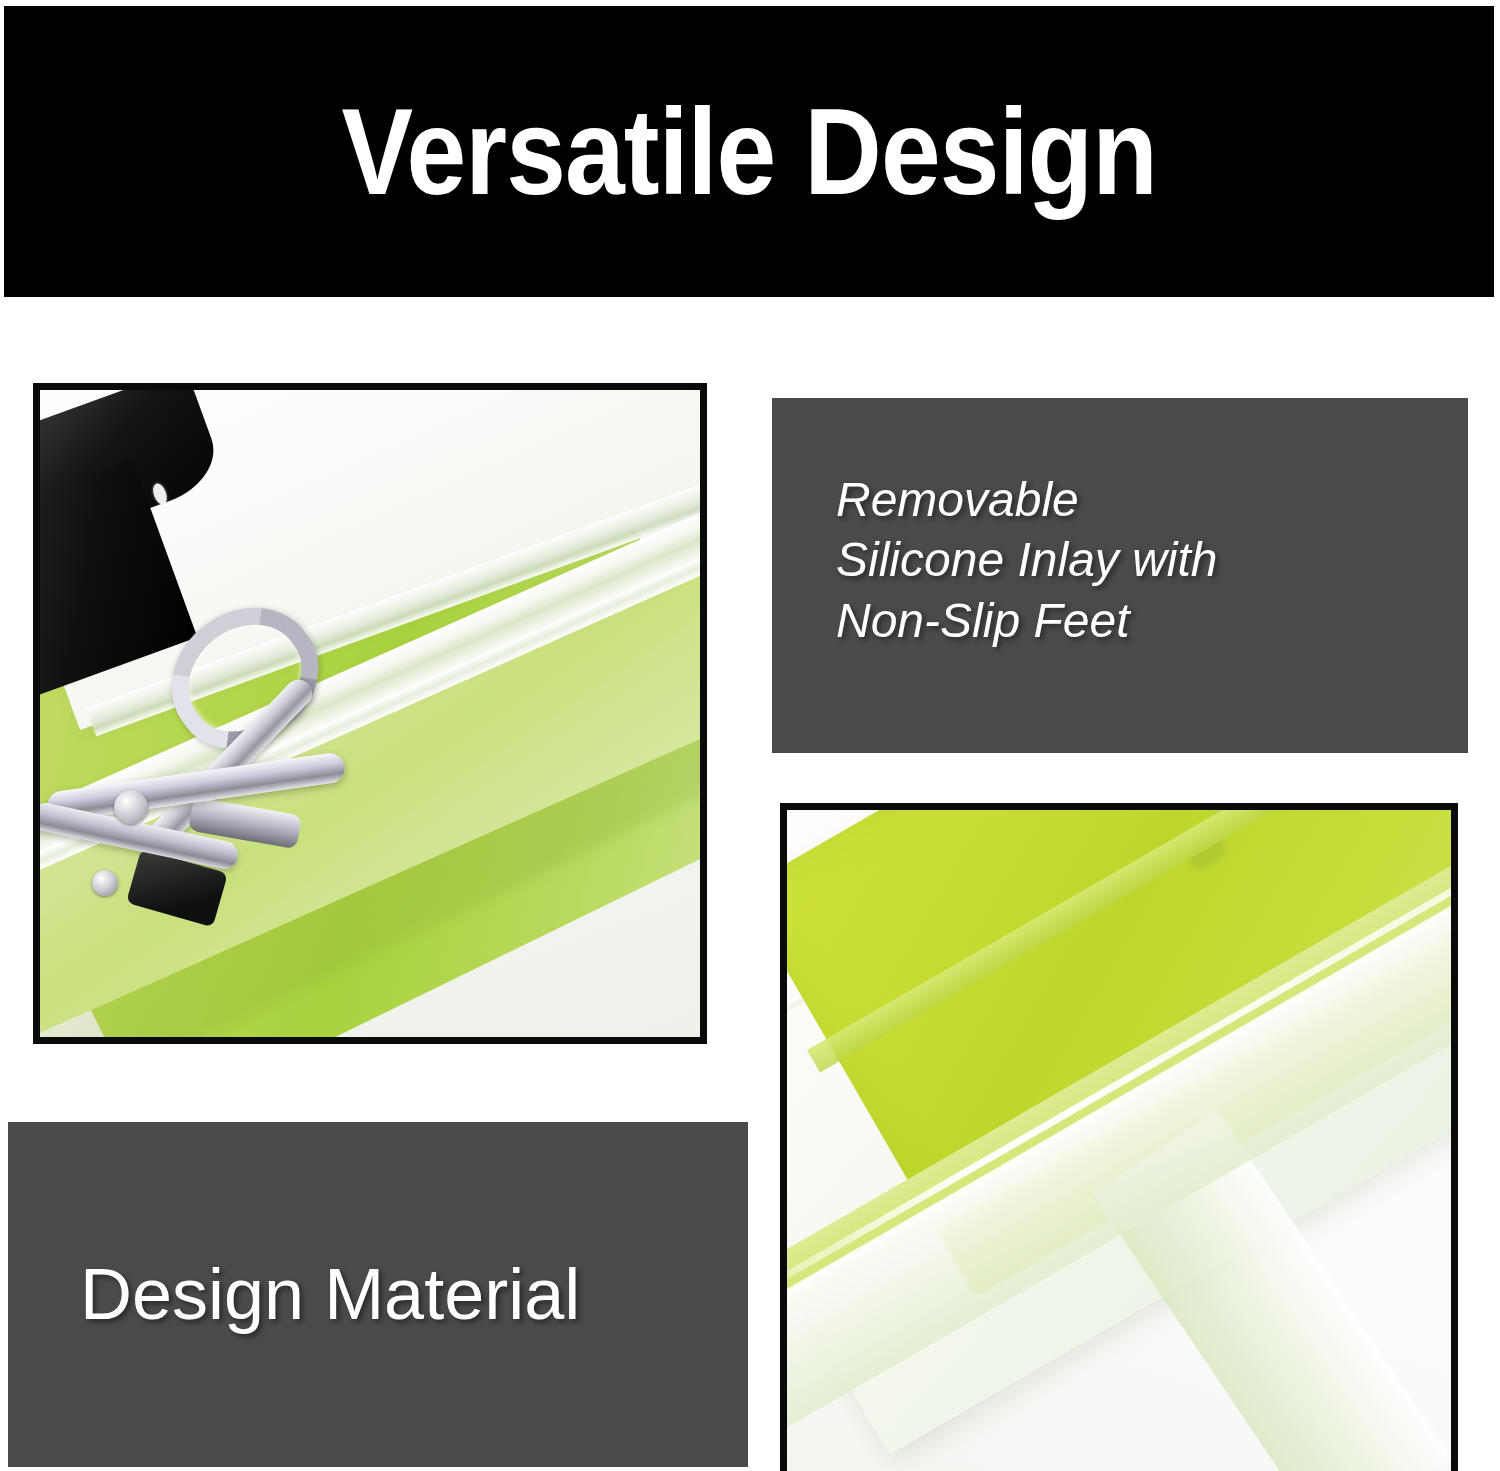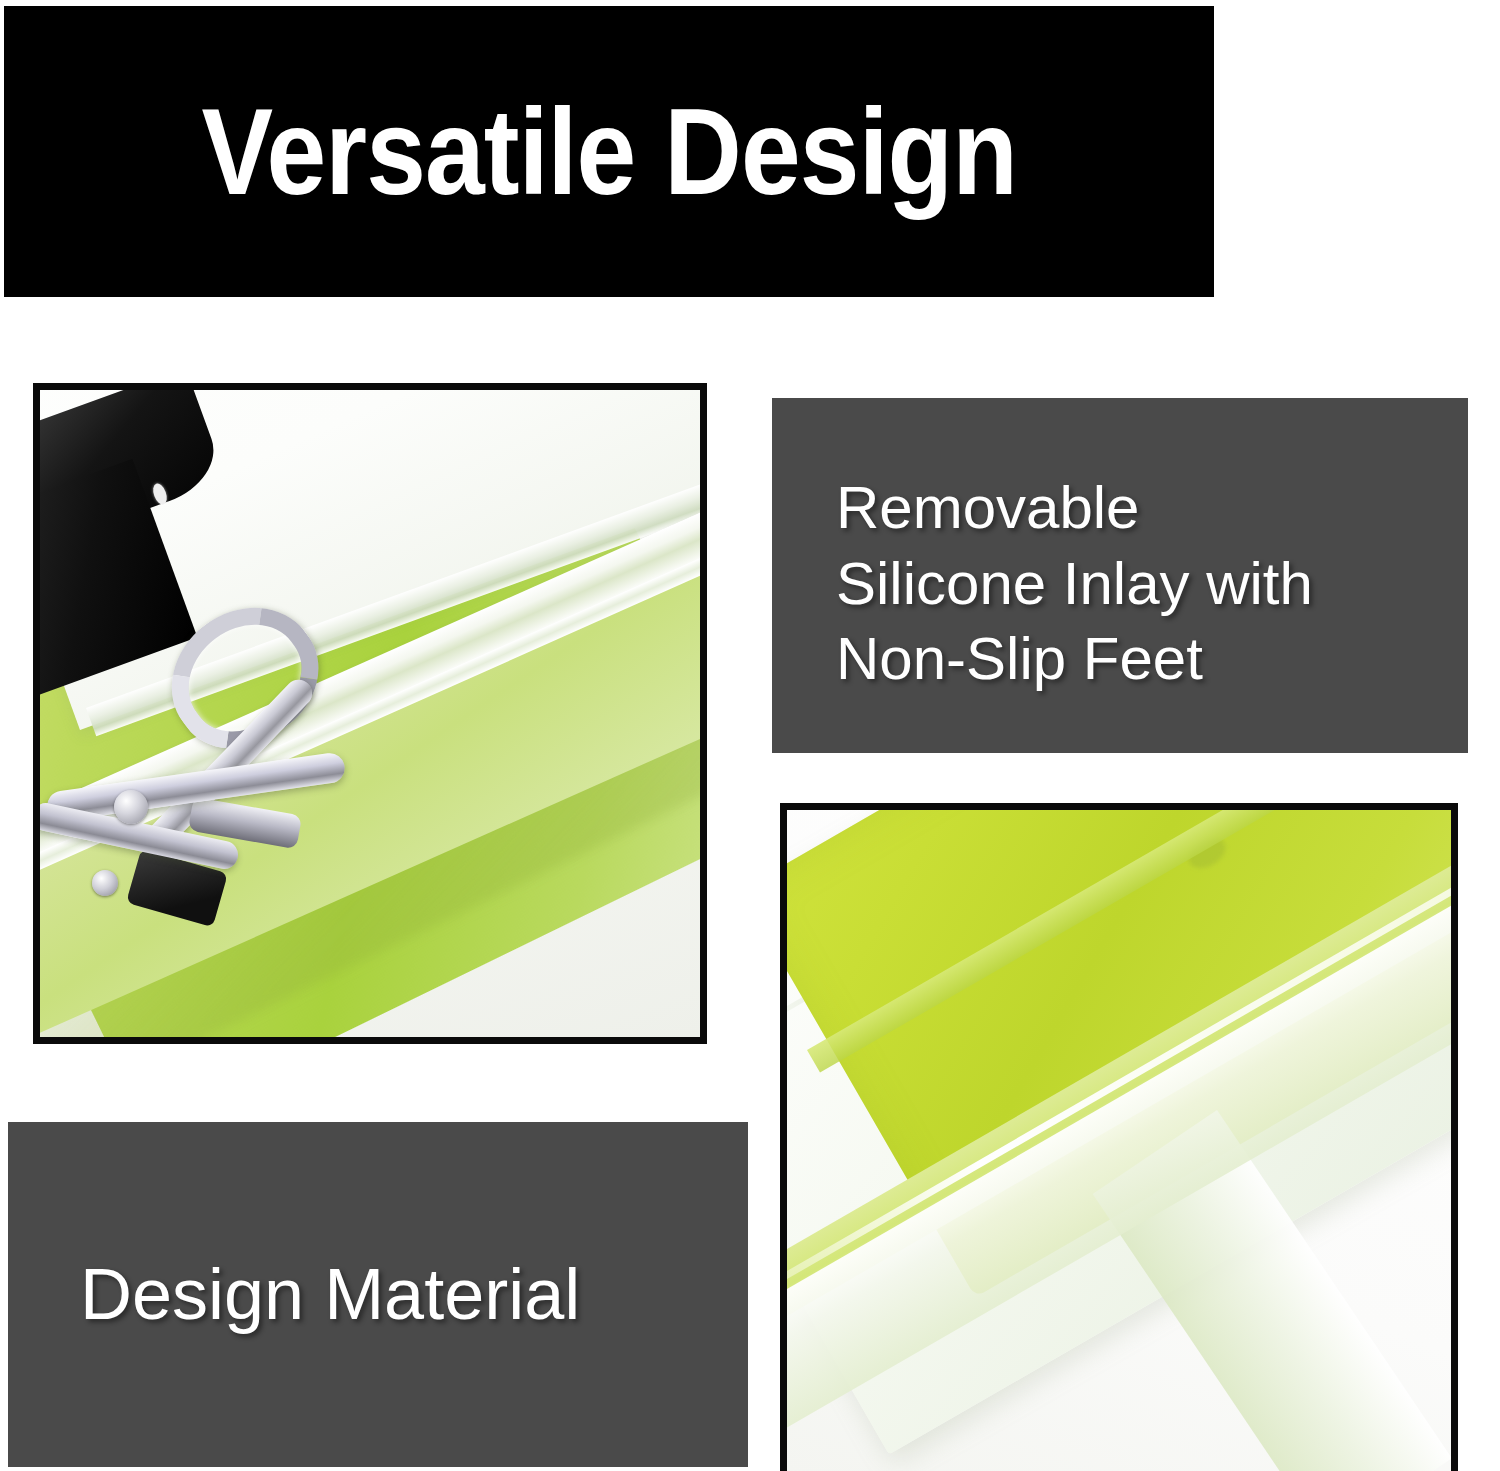--- a/index.html
+++ b/index.html
@@ -13,21 +13,21 @@
     position: relative;
     overflow: hidden;
     font-family: "Liberation Sans", sans-serif;
   }
 
   
   #header-banner {
     position: absolute;
     left: 4px;
     top: 6px;
-    width: 1210px;
+    width: 1490px;
     height: 291px;
     background: #000000;
     display: flex;
     align-items: center;
     justify-content: center;
   }
   #header-title {
     color: #ffffff;
     font-family: "Liberation Sans Narrow", "Liberation Sans", sans-serif;
     font-weight: bold;
@@ -419,23 +419,24 @@
     padding-left: 72px;
   }
   .caption-text {
     color: #ffffff;
     font-family: "Liberation Sans", sans-serif;
     font-weight: normal;
     text-shadow: 3px 3px 5px rgba(0,0,0,0.45);
     user-select: none;
   }
   #caption-silicone .caption-text {
-    font-size: 60px;
+    font-size: 48px;
     line-height: 1.26;
     letter-spacing: 0px;
+    font-style: italic;
   }
   #caption-durable .caption-text {
     font-size: 72px;
     line-height: 1.1;
     white-space: nowrap;
   }
 </style>
 </head>
 <body>
 

